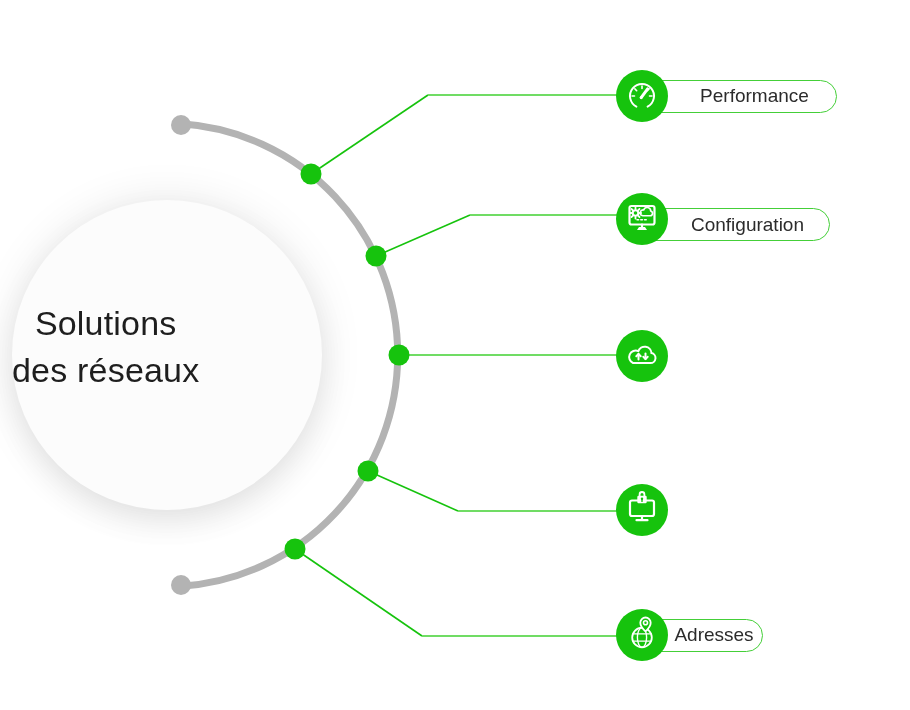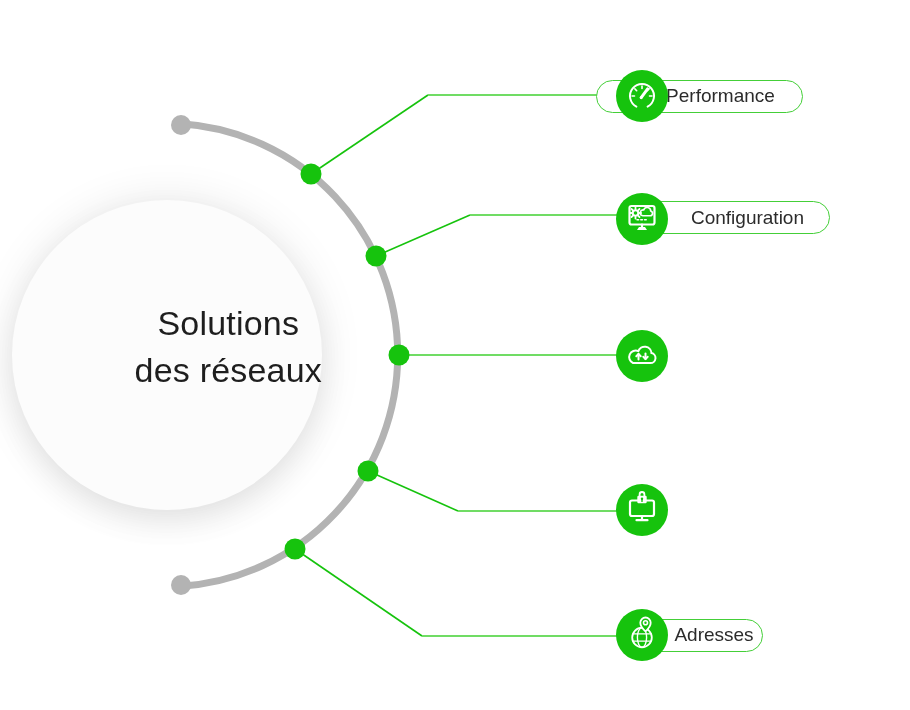--- a/index.html
+++ b/index.html
@@ -20,21 +20,21 @@
   .arc{fill:none;stroke:var(--arc-gray);stroke-width:7;stroke-linecap:round;}
   .end-dot{fill:var(--arc-gray);}
   .dot{fill:var(--green);}
   .diag{fill:none;stroke:var(--green);stroke-width:1.6;}
   .horiz{fill:none;stroke:var(--green-light);stroke-width:1.8;}
 
   .hub{
     position:absolute;left:12px;top:200px;width:310px;height:310px;border-radius:50%;
     background:var(--hub-bg);z-index:2;
     box-shadow:0 0 45px rgba(0,0,0,0.09), 0 12px 30px rgba(0,0,0,0.07);
-    display:flex;align-items:center;justify-content:flex-end;
+    display:flex;align-items:center;justify-content:flex-start;
   }
   .hub-text{
     text-align:center;font-size:34px;line-height:47px;color:var(--title-text);
     transform:translateY(-8px);letter-spacing:0.2px;
   }
   .pill{
     position:absolute;height:33px;box-sizing:border-box;background:#fff;
     border:1.6px solid var(--pill-border);border-radius:17px;z-index:2;
     display:flex;align-items:center;justify-content:center;padding-left:42px;
     font-size:19px;color:var(--label-text);white-space:nowrap;
@@ -85,33 +85,33 @@
     </g>
   </svg>
 
   <div class="hub">
     <div class="hub-text">
       <div>Solutions</div>
       <div>des réseaux</div>
     </div>
   </div>
 
-  <div class="pill" style="left:596px;top:79.5px;width:207px">
+  <div class="pill" style="left:630px;top:79.5px;width:207px">
     <span>Performance</span>
   </div>
   <div class="icon-wrap" style="left:616px;top:70px">
     <svg width="52" height="52" viewBox="0 0 52 52">
       <path class="w" stroke-width="2" d="M 20.4 36.6 A 12 12 0 1 1 31.6 36.6"></path>
       <path class="w" stroke-width="1.6" d="M16 26 L18.5 26 M18.9 18.9 L20.7 20.7 M26 16 L26 18.5 M33.1 18.9 L31.3 20.7 M36 26 L33.5 26"></path>
       <path class="w" stroke-width="3" d="M 25.2 27.6 L 31.6 18.9"></path>
       <circle class="wf" cx="25.2" cy="27.6" r="1.4"></circle>
     </svg>
   </div>
 
-  <div class="pill" style="left:623px;top:201px;width:207px">
+  <div class="pill" style="left:623px;top:208px;width:207px">
     <span>Configuration</span>
   </div>
   <div class="icon-wrap" style="left:616px;top:193px">
     <svg width="52" height="52" viewBox="0 0 52 52">
       <rect class="w" stroke-width="2.2" x="13.5" y="13" width="25" height="18.5" rx="2"></rect>
       <path class="w" stroke-width="2.2" d="M 26 31.5 L 26 34"></path>
       <path class="wf" d="M 21 37 L 23 34 L 29 34 L 31 37 Z"></path>
       <circle class="w" stroke-width="2" cx="19.5" cy="20" r="2.8"></circle>
       <path class="w" stroke-width="1.8" d="M23.5 20 L25.1 20 M22.3 22.8 L23.5 24 M19.5 24 L19.5 25.6 M16.7 22.8 L15.5 24 M15.5 20 L13.9 20 M16.7 17.2 L15.5 16 M19.5 16 L19.5 14.4 M22.3 17.2 L23.5 16"></path>
       <path class="w" stroke-width="1.6" d="M26.8 22.8 h7.4 a2.5 2.5 0 0 0 0.5 -4.9 a3.6 3.6 0 0 0 -7 -1 a2.9 2.9 0 0 0 -0.9 5.9 z"></path>

